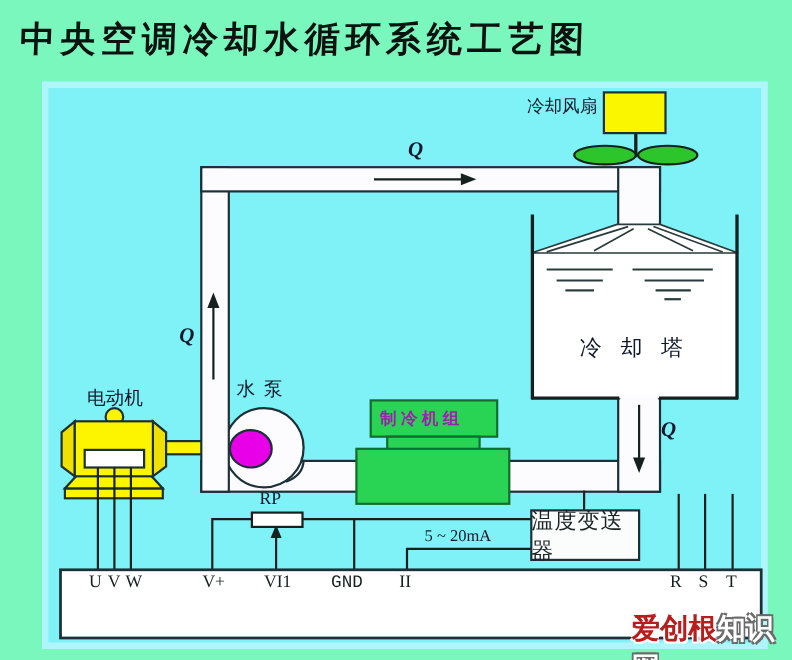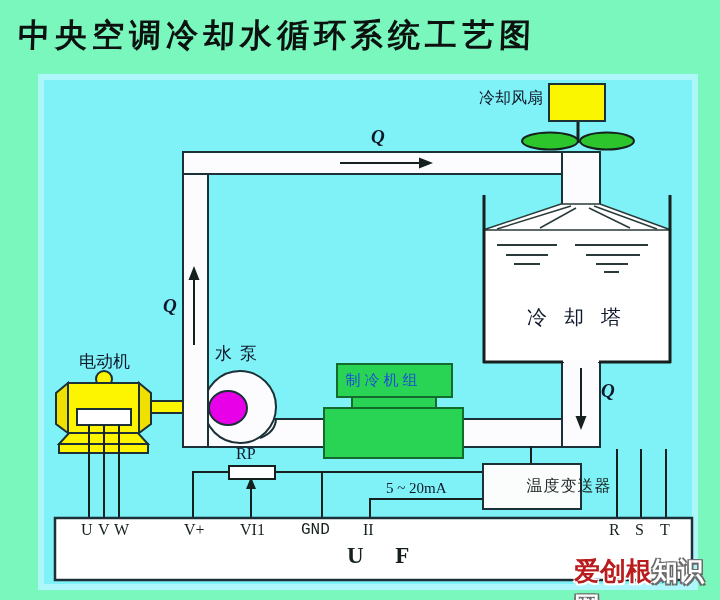--- a/index.html
+++ b/index.html
@@ -28,23 +28,23 @@
   .q-out{left:601px;top:381px;}
   .lbl-pump{left:215px;top:345px;font-size:17px;letter-spacing:8px;}
   .lbl-motor{left:79px;top:353px;font-size:17px;}
   .lbl-tower{left:527px;top:307px;font-size:20px;letter-spacing:17px;}
   .lbl-rp{left:236px;top:446px;font-size:16px;}
   .lbl-ma{left:386px;top:481px;font-size:15px;}
   .box-label{
     position:absolute;display:flex;align-items:center;justify-content:center;
   }
   .lbl-chiller{left:337px;top:364px;width:93px;height:33px;
-    font-size:15px;font-weight:normal;color:#1d4ed8;letter-spacing:4px;}
+    font-size:15px;font-weight:bold;color:#a21caf;letter-spacing:4px;}
   .lbl-transmitter{left:483px;top:464px;width:98px;height:45px;
-    font-size:16px;letter-spacing:1px;color:#1a2222;margin-left:37px;}
+    font-size:20px;letter-spacing:1px;color:#1a2222;}
   .term{position:absolute;top:521px;font-size:16px;color:#15201f;}
   .t-u{left:81px;} .t-v{left:98px;} .t-w{left:114px;}
   .t-vplus{left:184px;} .t-vi1{left:240px;} .t-gnd{left:301px;font-family:Liberation Mono, monospace;} .t-ii{left:363px;}
   .t-r{left:609px;} .t-s{left:635px;} .t-t{left:660px;}
   .t-uf{left:347px;top:543px;font-size:23px;font-weight:bold;letter-spacing:13px;}
   .wm-back{
     position:absolute;left:558px;top:551px;font-size:20px;font-weight:bold;
     color:#2e2e2e;letter-spacing:0px;
     font-family:"Liberation Sans", sans-serif;
   }
@@ -199,17 +199,16 @@
   <span class="term t-u">U</span>
   <span class="term t-v">V</span>
   <span class="term t-w">W</span>
   <span class="term t-vplus">V+</span>
   <span class="term t-vi1">VI1</span>
   <span class="term t-gnd">GND</span>
   <span class="term t-ii">II</span>
   <span class="term t-r">R</span>
   <span class="term t-s">S</span>
   <span class="term t-t">T</span>
-  <span class="term t-uf">U F</span>
 
   <div class="wm-front"><span class="wm-red">爱创根</span><span class="wm-white">知识网</span></div>
 
 </div>
 
 </body></html>

